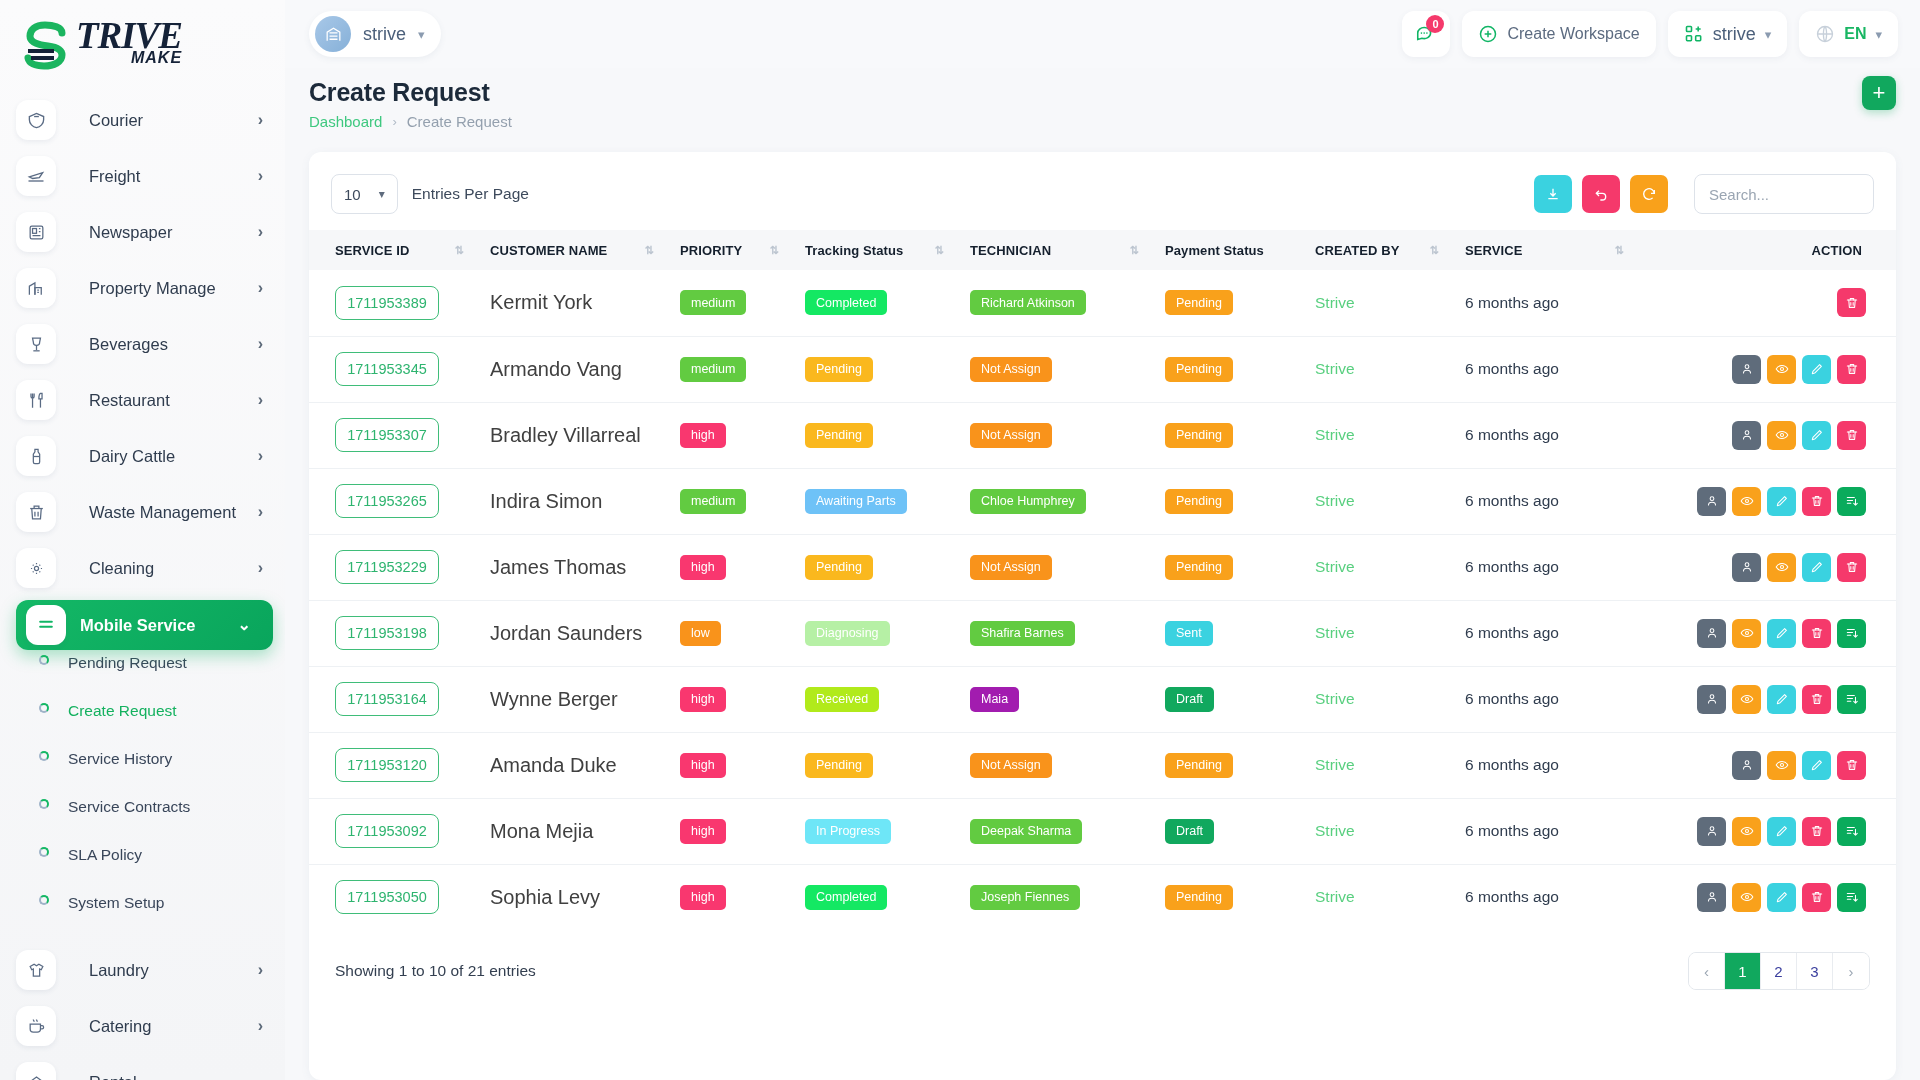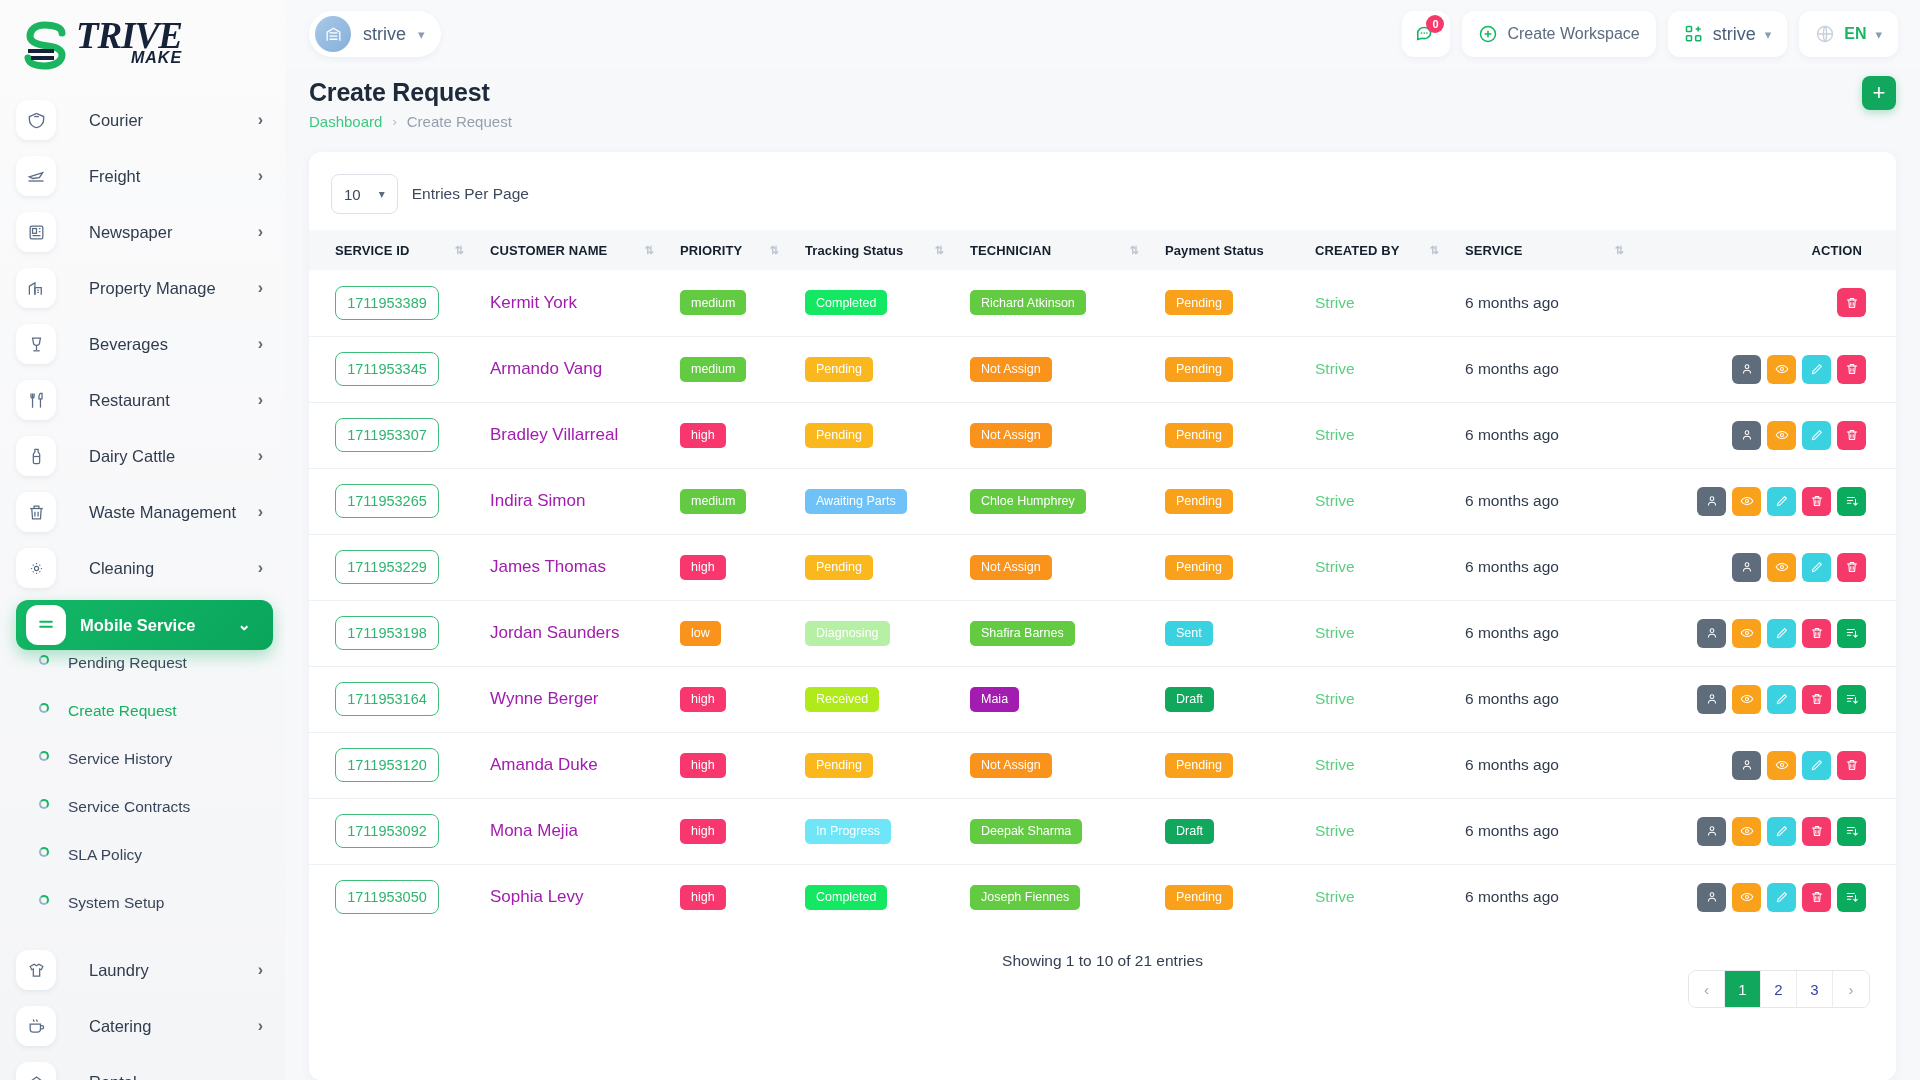--- a/index.html
+++ b/index.html
@@ -147,21 +147,21 @@
 
   tbody td { height:66px; border-bottom:1px solid #eef1f4; padding:0 6px; vertical-align:middle; }
   tbody td:first-child { padding-left:26px; }
   tbody tr:last-child td { border-bottom:none; }
 
   .id-pill {
     display:inline-flex; align-items:center; justify-content:center;
     min-width:104px; height:34px; border:1px solid #3fbd79; border-radius:8px;
     color:#2eb46f; font-size:14.5px; background:#fff; cursor:pointer;
   }
-  .cust { font-size:17px; color:#a21caf; }
+  .cust { font-size:20px; color:#404040; }
   .created-by { font-size:15.5px; color:#58cf7f; }
   .created { font-size:15.5px; color:#2f3c4e; }
 
   .pill {
     display:inline-flex; align-items:center; justify-content:center;
     height:25px; padding:0 11px; border-radius:5px; color:#fff;
     font-size:12.5px; white-space:nowrap;
   }
 
   .actions { display:flex; align-items:center; justify-content:flex-end; gap:6px; padding-right:24px; }
@@ -169,21 +169,21 @@
     width:29px;height:29px;border-radius:6px;display:flex;align-items:center;justify-content:center;
     color:#fff;cursor:pointer;
   }
   .act-user { background:#5f6c7b; }
   .act-view { background:#f9a11b; }
   .act-edit { background:#3ad2e0; }
   .act-del  { background:#f5396b; }
   .act-list { background:#0aab5c; }
 
   
-  .card-foot { display:flex; align-items:center; padding: 22px 26px 6px 26px; flex-direction: column; }
+  .card-foot { display:flex; align-items:center; padding: 22px 26px 6px 26px; }
   .showing { font-size:15.5px; color:#333f50; }
   .pager { margin-left:auto; display:flex; border:1px solid #e3e7ec; border-radius:8px; overflow:hidden; }
   .pg {
     min-width:36px; height:36px; display:flex; align-items:center; justify-content:center;
     font-size:15px; color:#3b3f9e; border-right:1px solid #e9ecf0; cursor:pointer; background:#fff;
   }
   .pg:last-child { border-right:none; }
   .pg.arrow { color:#9aa5b2; font-size:15px; }
   .pg.active { background:#11a85e; color:#fff; }
   svg { display:block; }
@@ -451,20 +451,40 @@
 
   <section class="card">
 
     <div class="card-tools">
       <div class="entries-select">
         <span>10</span>
         <span class="entries-caret">▾</span>
       </div>
       <span class="entries-label">Entries Per Page</span>
 
+      <div class="tools-right">
+        <div class="sq-btn sq-dl">
+          <svg width="16" height="16" viewBox="0 0 24 24" fill="none" stroke="#fff" stroke-width="2">
+            <path d="M12 4v10M8 11l4 4 4-4M5 19h14"></path>
+          </svg>
+        </div>
+        <div class="sq-btn sq-undo">
+          <svg width="16" height="16" viewBox="0 0 24 24" fill="none" stroke="#fff" stroke-width="2">
+            <path d="M9 7L5 11l4 4"></path>
+              <path d="M5 11h9a5 5 0 010 10h-3"></path>
+          </svg>
+        </div>
+        <div class="sq-btn sq-refresh">
+          <svg width="16" height="16" viewBox="0 0 24 24" fill="none" stroke="#fff" stroke-width="2">
+            <path d="M20 12a8 8 0 10-2.5 5.8"></path>
+              <path d="M20 6v5h-5"></path>
+          </svg>
+        </div>
+        <input class="search-box" type="text" placeholder="Search..." style="">
+      </div>
     </div>
 
     <table>
       <colgroup>
         <col style="width:175px">
           <col style="width:190px">
           <col style="width:125px">
         <col style="width:165px">
           <col style="width:195px">
           <col style="width:150px">

